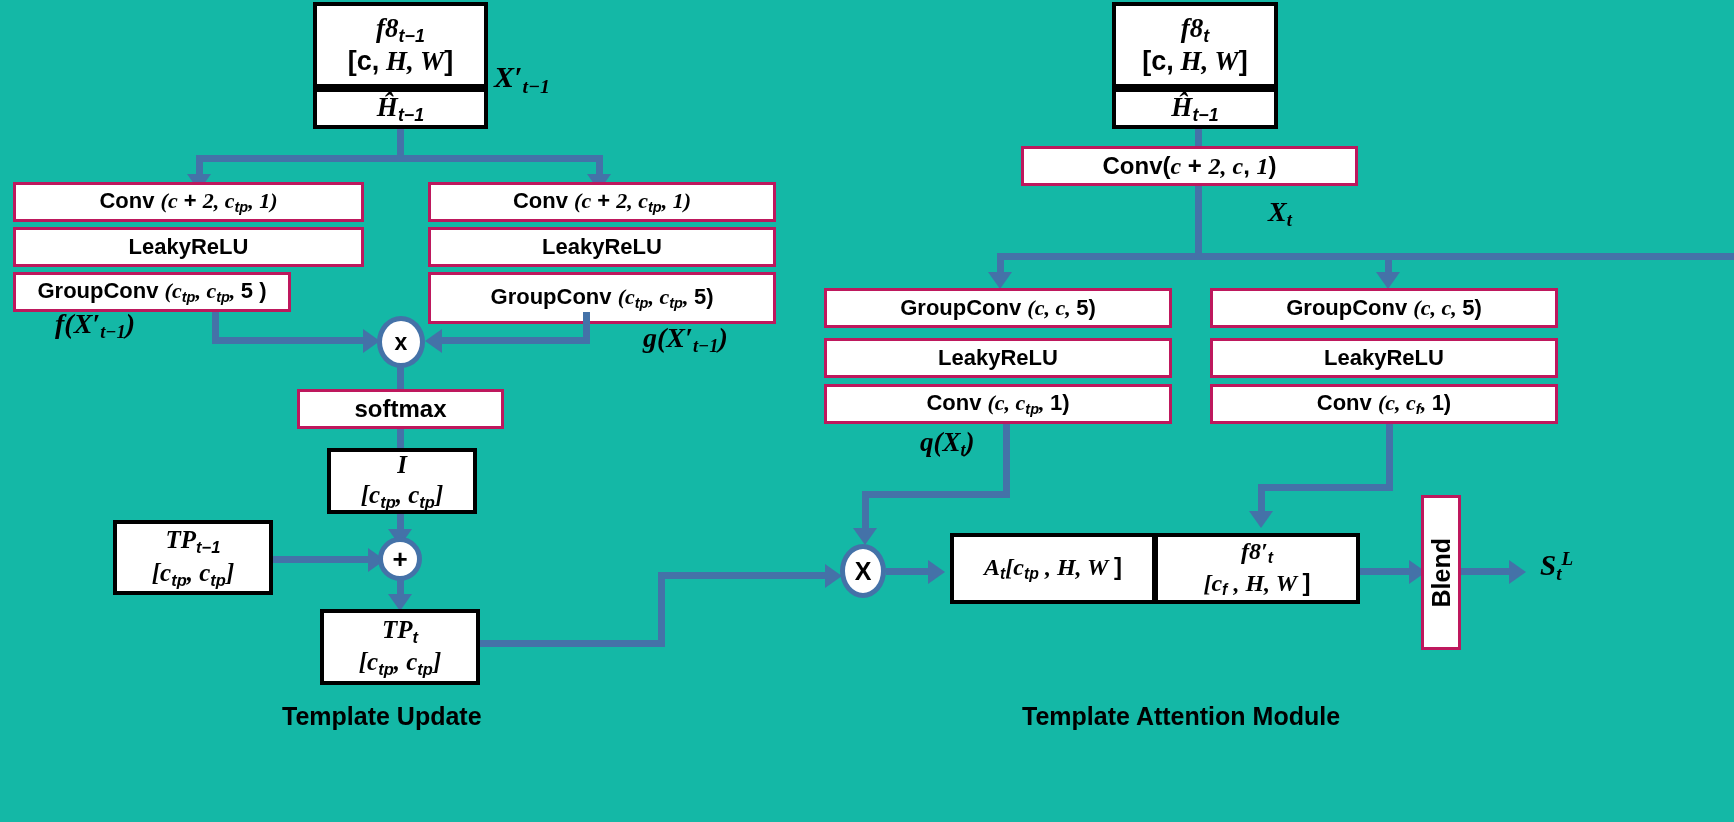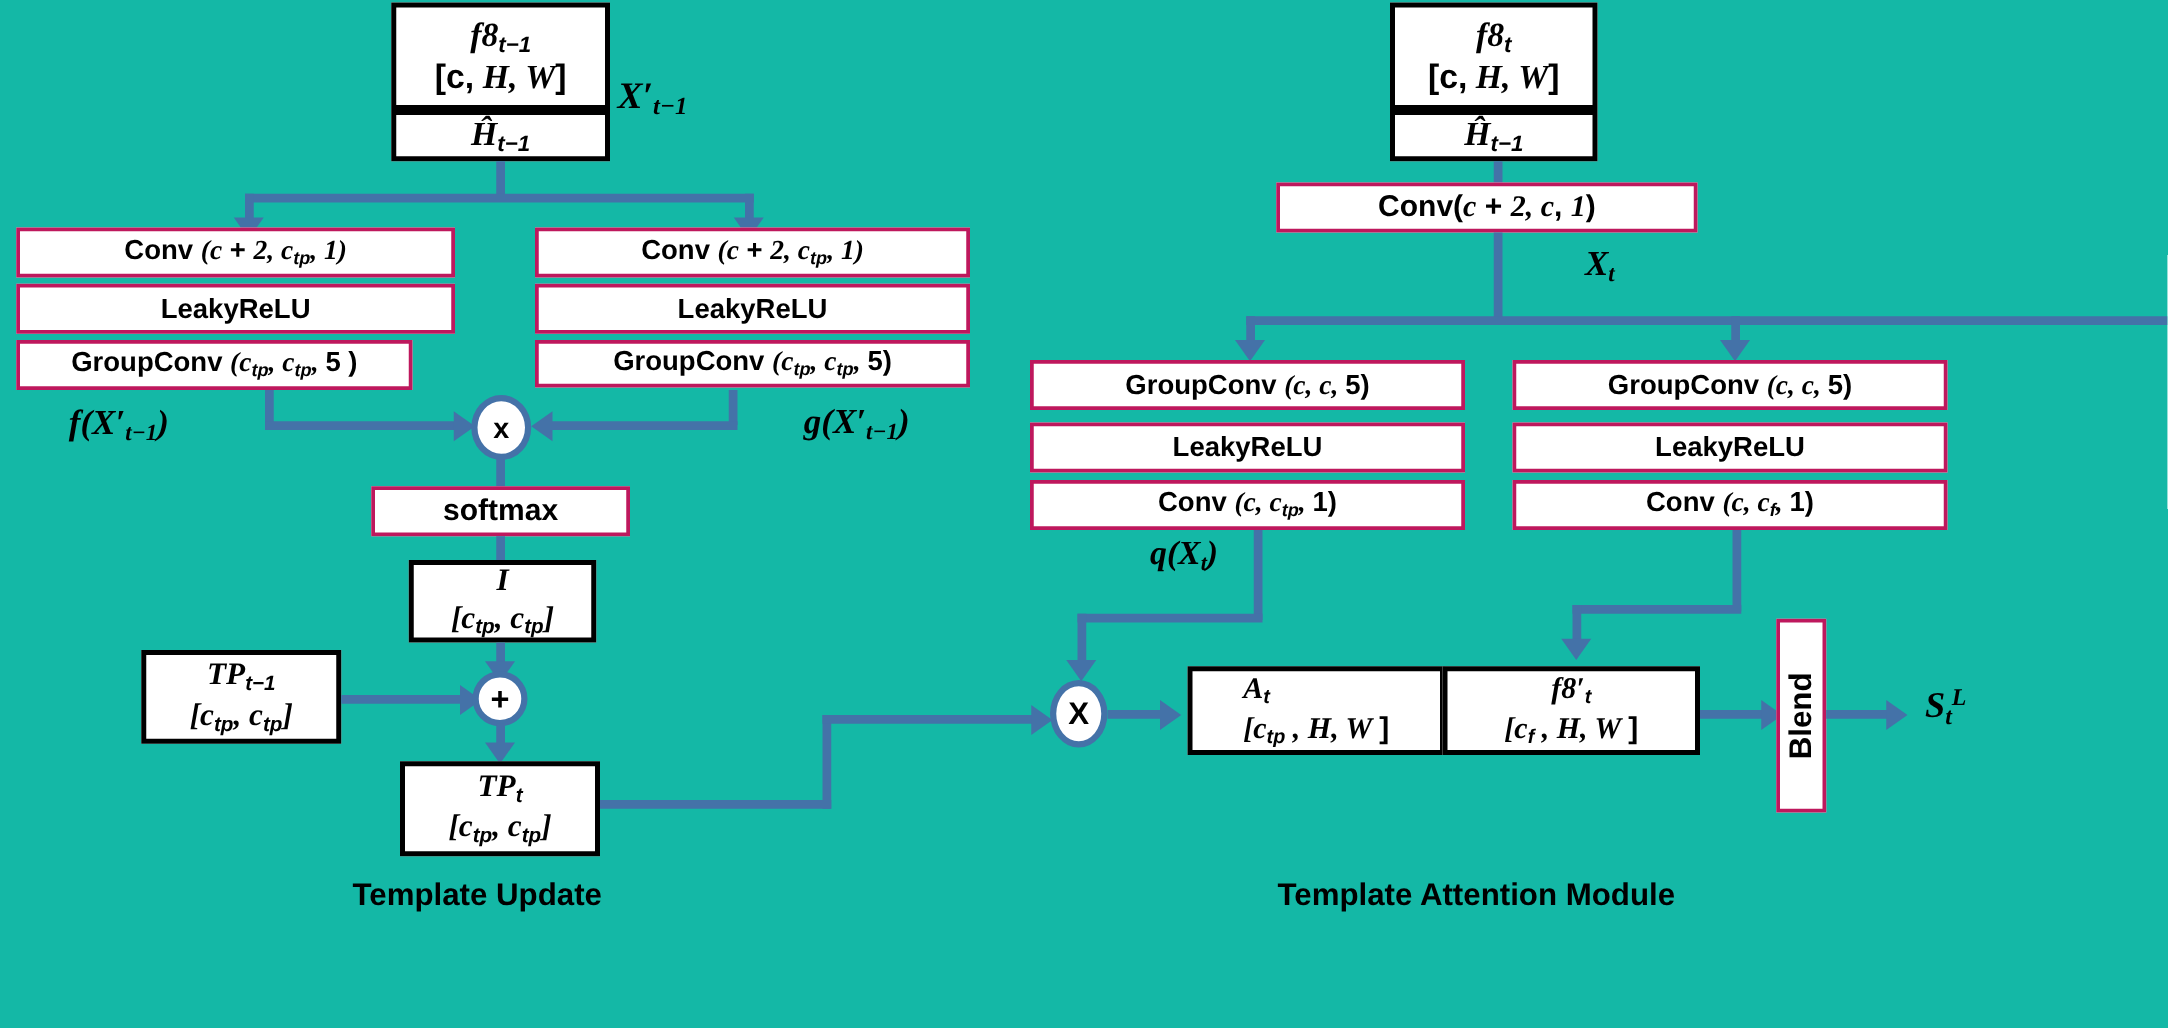--- a/index.html
+++ b/index.html
@@ -125,35 +125,35 @@
   <div class="ln v" style="left:596px; top:155px; height:24px;"></div>
   <div class="arrow down" style="left:187px; top:174px;"></div>
   <div class="arrow down" style="left:587px; top:174px;"></div>
 
   <div class="box blue" style="left:13px; top:182px; width:351px; height:40px; font-size:22px;">
     <span><span class="mu">Conv </span><span class="mi">(c</span><span class="mu"> + </span><span class="mi">2, c</span><sub>tp</sub><span class="mi">, 1)</span></span>
   </div>
   <div class="box blue" style="left:13px; top:227px; width:351px; height:40px; font-size:22px;">
     <span class="mu">LeakyReLU</span>
   </div>
-  <div class="box blue" style="left:13px; top:272px; width:317px; height:40px; font-size:22px;">
+  <div class="box blue" style="left:13px; top:272px; width:278px; height:40px; font-size:22px;">
     <span><span class="mu">GroupConv </span><span class="mi">(c</span><sub>tp</sub><span class="mi">, c</span><sub>tp</sub><span class="mi">, </span><span class="mu">5 )</span></span>
   </div>
 
   <div class="box blue" style="left:428px; top:182px; width:348px; height:40px; font-size:22px;">
     <span><span class="mu">Conv </span><span class="mi">(c</span><span class="mu"> + </span><span class="mi">2, c</span><sub>tp</sub><span class="mi">, 1)</span></span>
   </div>
   <div class="box blue" style="left:428px; top:227px; width:348px; height:40px; font-size:22px;">
     <span class="mu">LeakyReLU</span>
   </div>
-  <div class="box blue" style="left:428px; top:272px; width:348px; height:38px; font-size:22px;">
+  <div class="box blue" style="left:428px; top:272px; width:348px; height:52px; font-size:22px;">
     <span><span class="mu">GroupConv </span><span class="mi">(c</span><sub>tp</sub><span class="mi">, c</span><sub>tp</sub><span class="mi">, </span><span class="mu">5)</span></span>
   </div>
 
-  <div class="lbl" style="left:55px; top:323px; font-size:28px;">f(X′<sub>t−1</sub>)</div>
+  <div class="lbl" style="left:55px; top:308px; font-size:28px;">f(X′<sub>t−1</sub>)</div>
   <div class="lbl" style="left:643px; top:322px; font-size:28px;">g(X′<sub>t−1</sub>)</div>
 
   <div class="ln v" style="left:212px; top:312px; height:28px;"></div>
   <div class="ln h" style="left:212px; top:337px; width:155px;"></div>
   <div class="arrow right" style="left:363px; top:329px;"></div>
 
   <div class="ln v" style="left:583px; top:312px; height:28px;"></div>
   <div class="ln h" style="left:438px; top:337px; width:152px;"></div>
   <div class="arrow left" style="left:425px; top:329px;"></div>
 
@@ -263,21 +263,21 @@
   <div class="arrow down" style="left:853px; top:528px;"></div>
 
   <div class="op ellipse" style="left:840px; top:544px; width:46px; height:54px; font-size:25px;">
     <span>X</span>
   </div>
 
   <div class="ln h" style="left:886px; top:568px; width:45px;"></div>
   <div class="arrow right" style="left:928px; top:560px;"></div>
 
   <div class="box black" style="left:950px; top:533px; width:206px; height:71px; font-size:24px;">
-    <div style="display:flex;flex-direction:column;align-items:flex-start;line-height:1.18;">
+    <div style="display:flex;align-items:flex-end;line-height:1.18;">
       <span><span class="mi">A</span><sub>t</sub></span>
       <span><span class="mi">[c</span><sub>tp</sub><span class="mi"> , H, W </span><span class="mu">]</span></span>
     </div>
   </div>
   <div class="box black" style="left:1154px; top:533px; width:206px; height:71px; font-size:24px;">
     <div style="display:flex;flex-direction:column;align-items:center;line-height:1.18;">
       <span><span class="mi">f8′</span><sub>t</sub></span>
       <span><span class="mi">[c</span><sub>f</sub><span class="mi"> , H, W </span><span class="mu">]</span></span>
     </div>
   </div>

